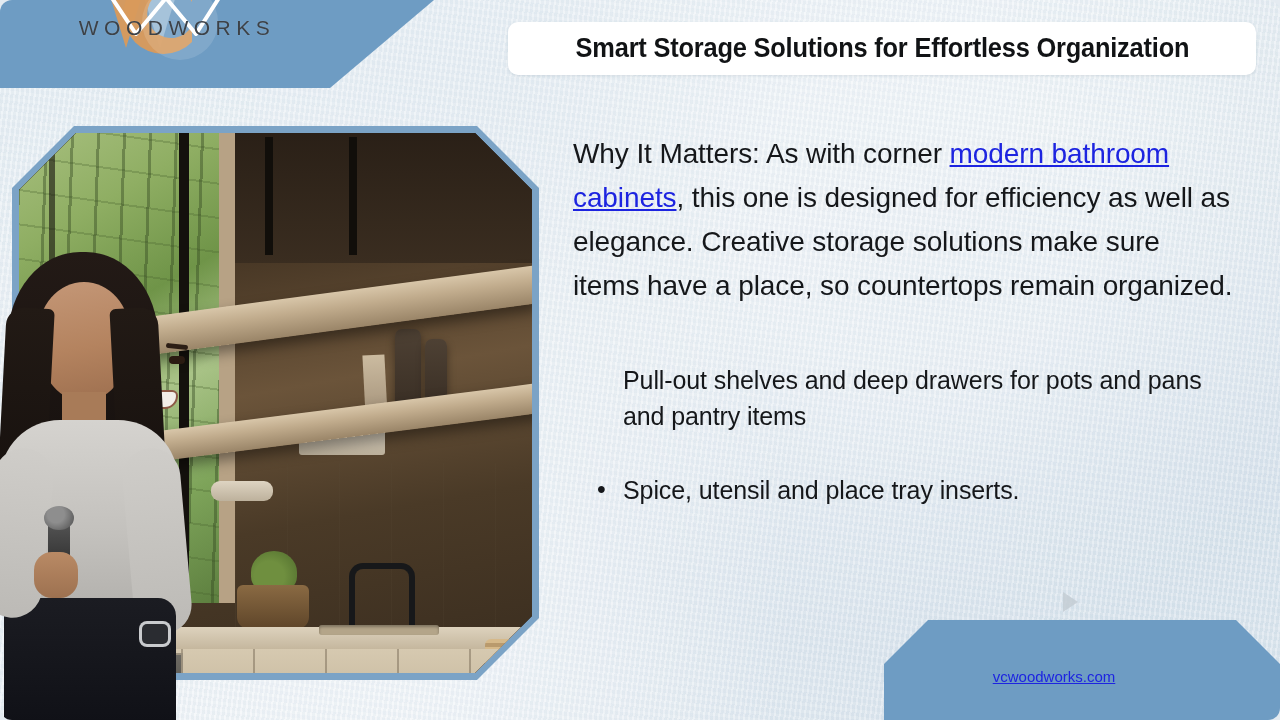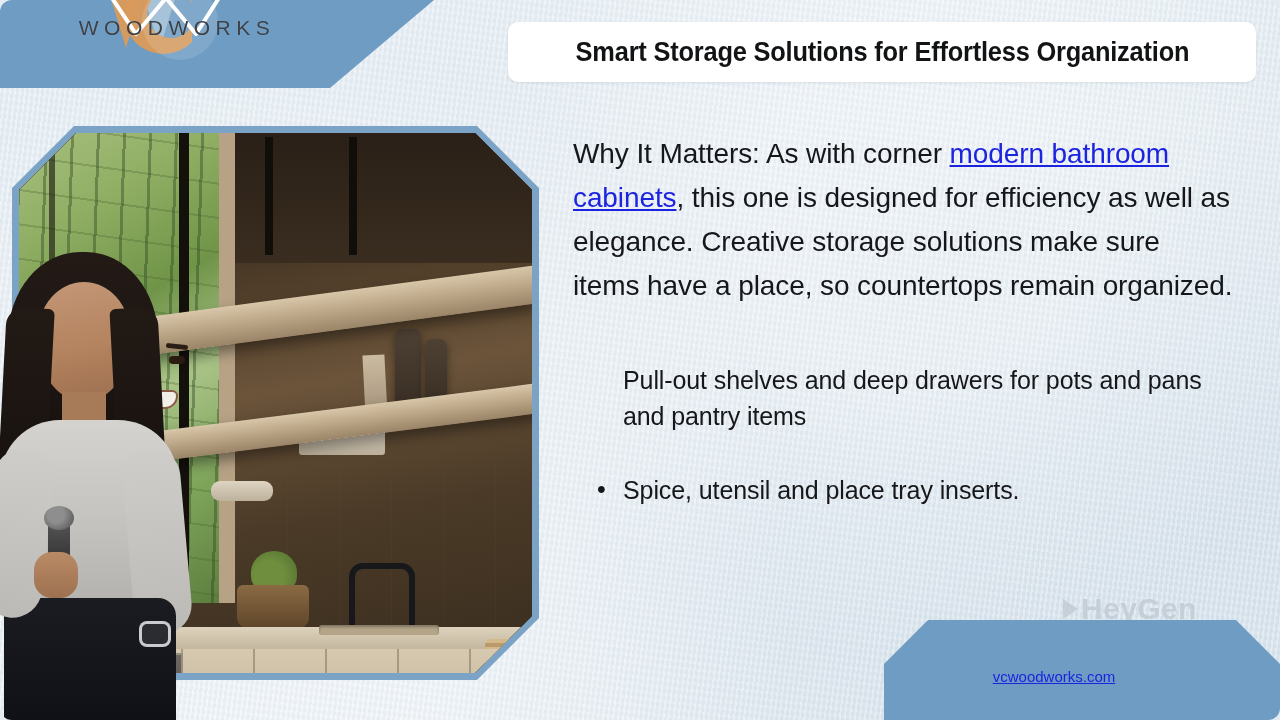--- a/index.html
+++ b/index.html
@@ -40,21 +40,21 @@
   .logo-word{
     position:absolute;left:0;top:34px;width:230px;
     text-align:center;
     font-family:"Liberation Sans", sans-serif;
     font-size:21px;letter-spacing:5.5px;color:#3c4147;font-weight:400;
     text-shadow:0 0 1px rgba(255,255,255,.25);
   }
 
   
   .title-card{
-    position:absolute;left:508px;top:22px;width:748px;height:60px;
+    position:absolute;left:508px;top:22px;width:748px;height:53px;
     background:#ffffff;border-radius:10px;
     box-shadow:0 1px 3px rgba(90,110,130,.16);
     display:flex;align-items:center;justify-content:center;
   }
   .title-text{
     font-family:"Liberation Sans Narrow","Liberation Sans", sans-serif;
     font-size:27px;font-weight:bold;color:#111315;
     letter-spacing:-.2px;white-space:nowrap;
     transform:scaleX(.94);transform-origin:center;
   }
@@ -287,19 +287,18 @@
     <div class="para"><span>Why It Matters: As with  corner </span><a class="lnk" href="#">modern bathroom cabinets</a><span>, this one is designed for efficiency as well as elegance. Creative storage  solutions make sure items have a place, so countertops remain organized.</span></div>
 
     <ul class="bullets">
       <li class="first"><span>Pull-out shelves and deep drawers for pots  and pans and pantry items</span></li>
       <li><span>Spice, utensil and place  tray inserts.</span></li>
     </ul>
   </div>
 
   <div class="watermark">
     <span class="play"></span>
-    <span>HeyGen</span>
   </div>
 
   <div class="banner-bottom"></div>
   <a class="site-link" href="#">vcwoodworks.com</a>
 
 </div>
 
 </body></html>

